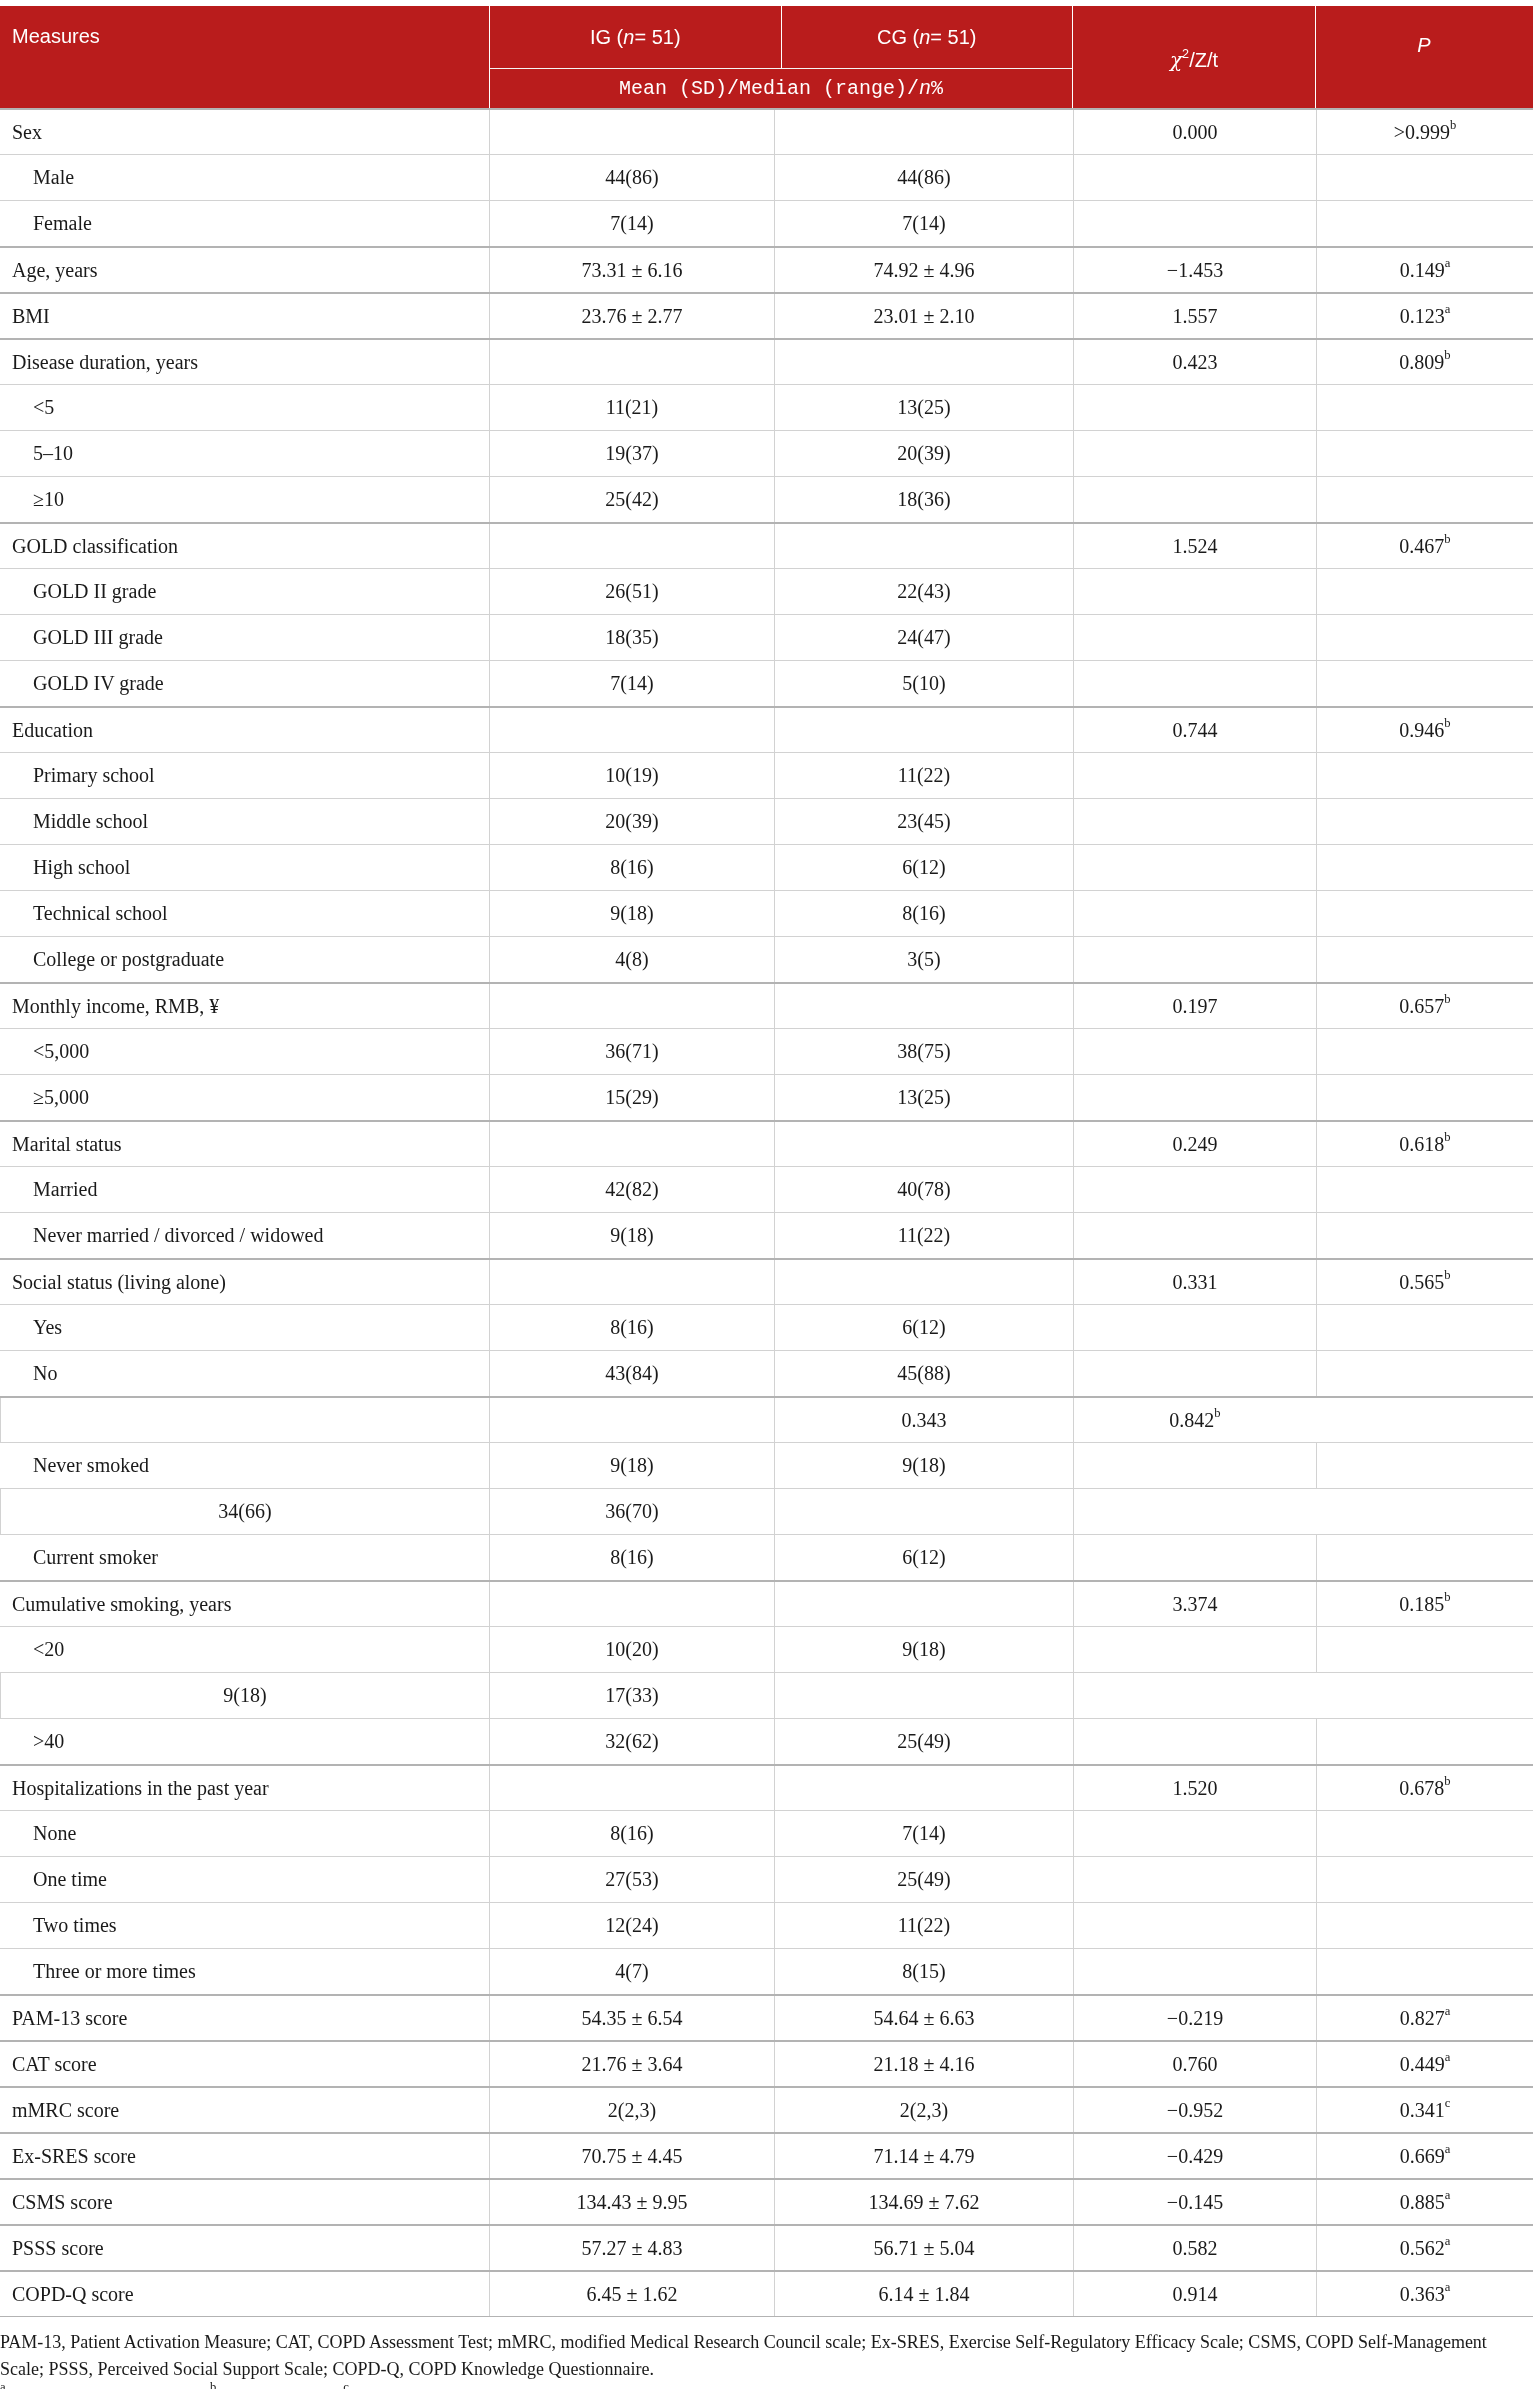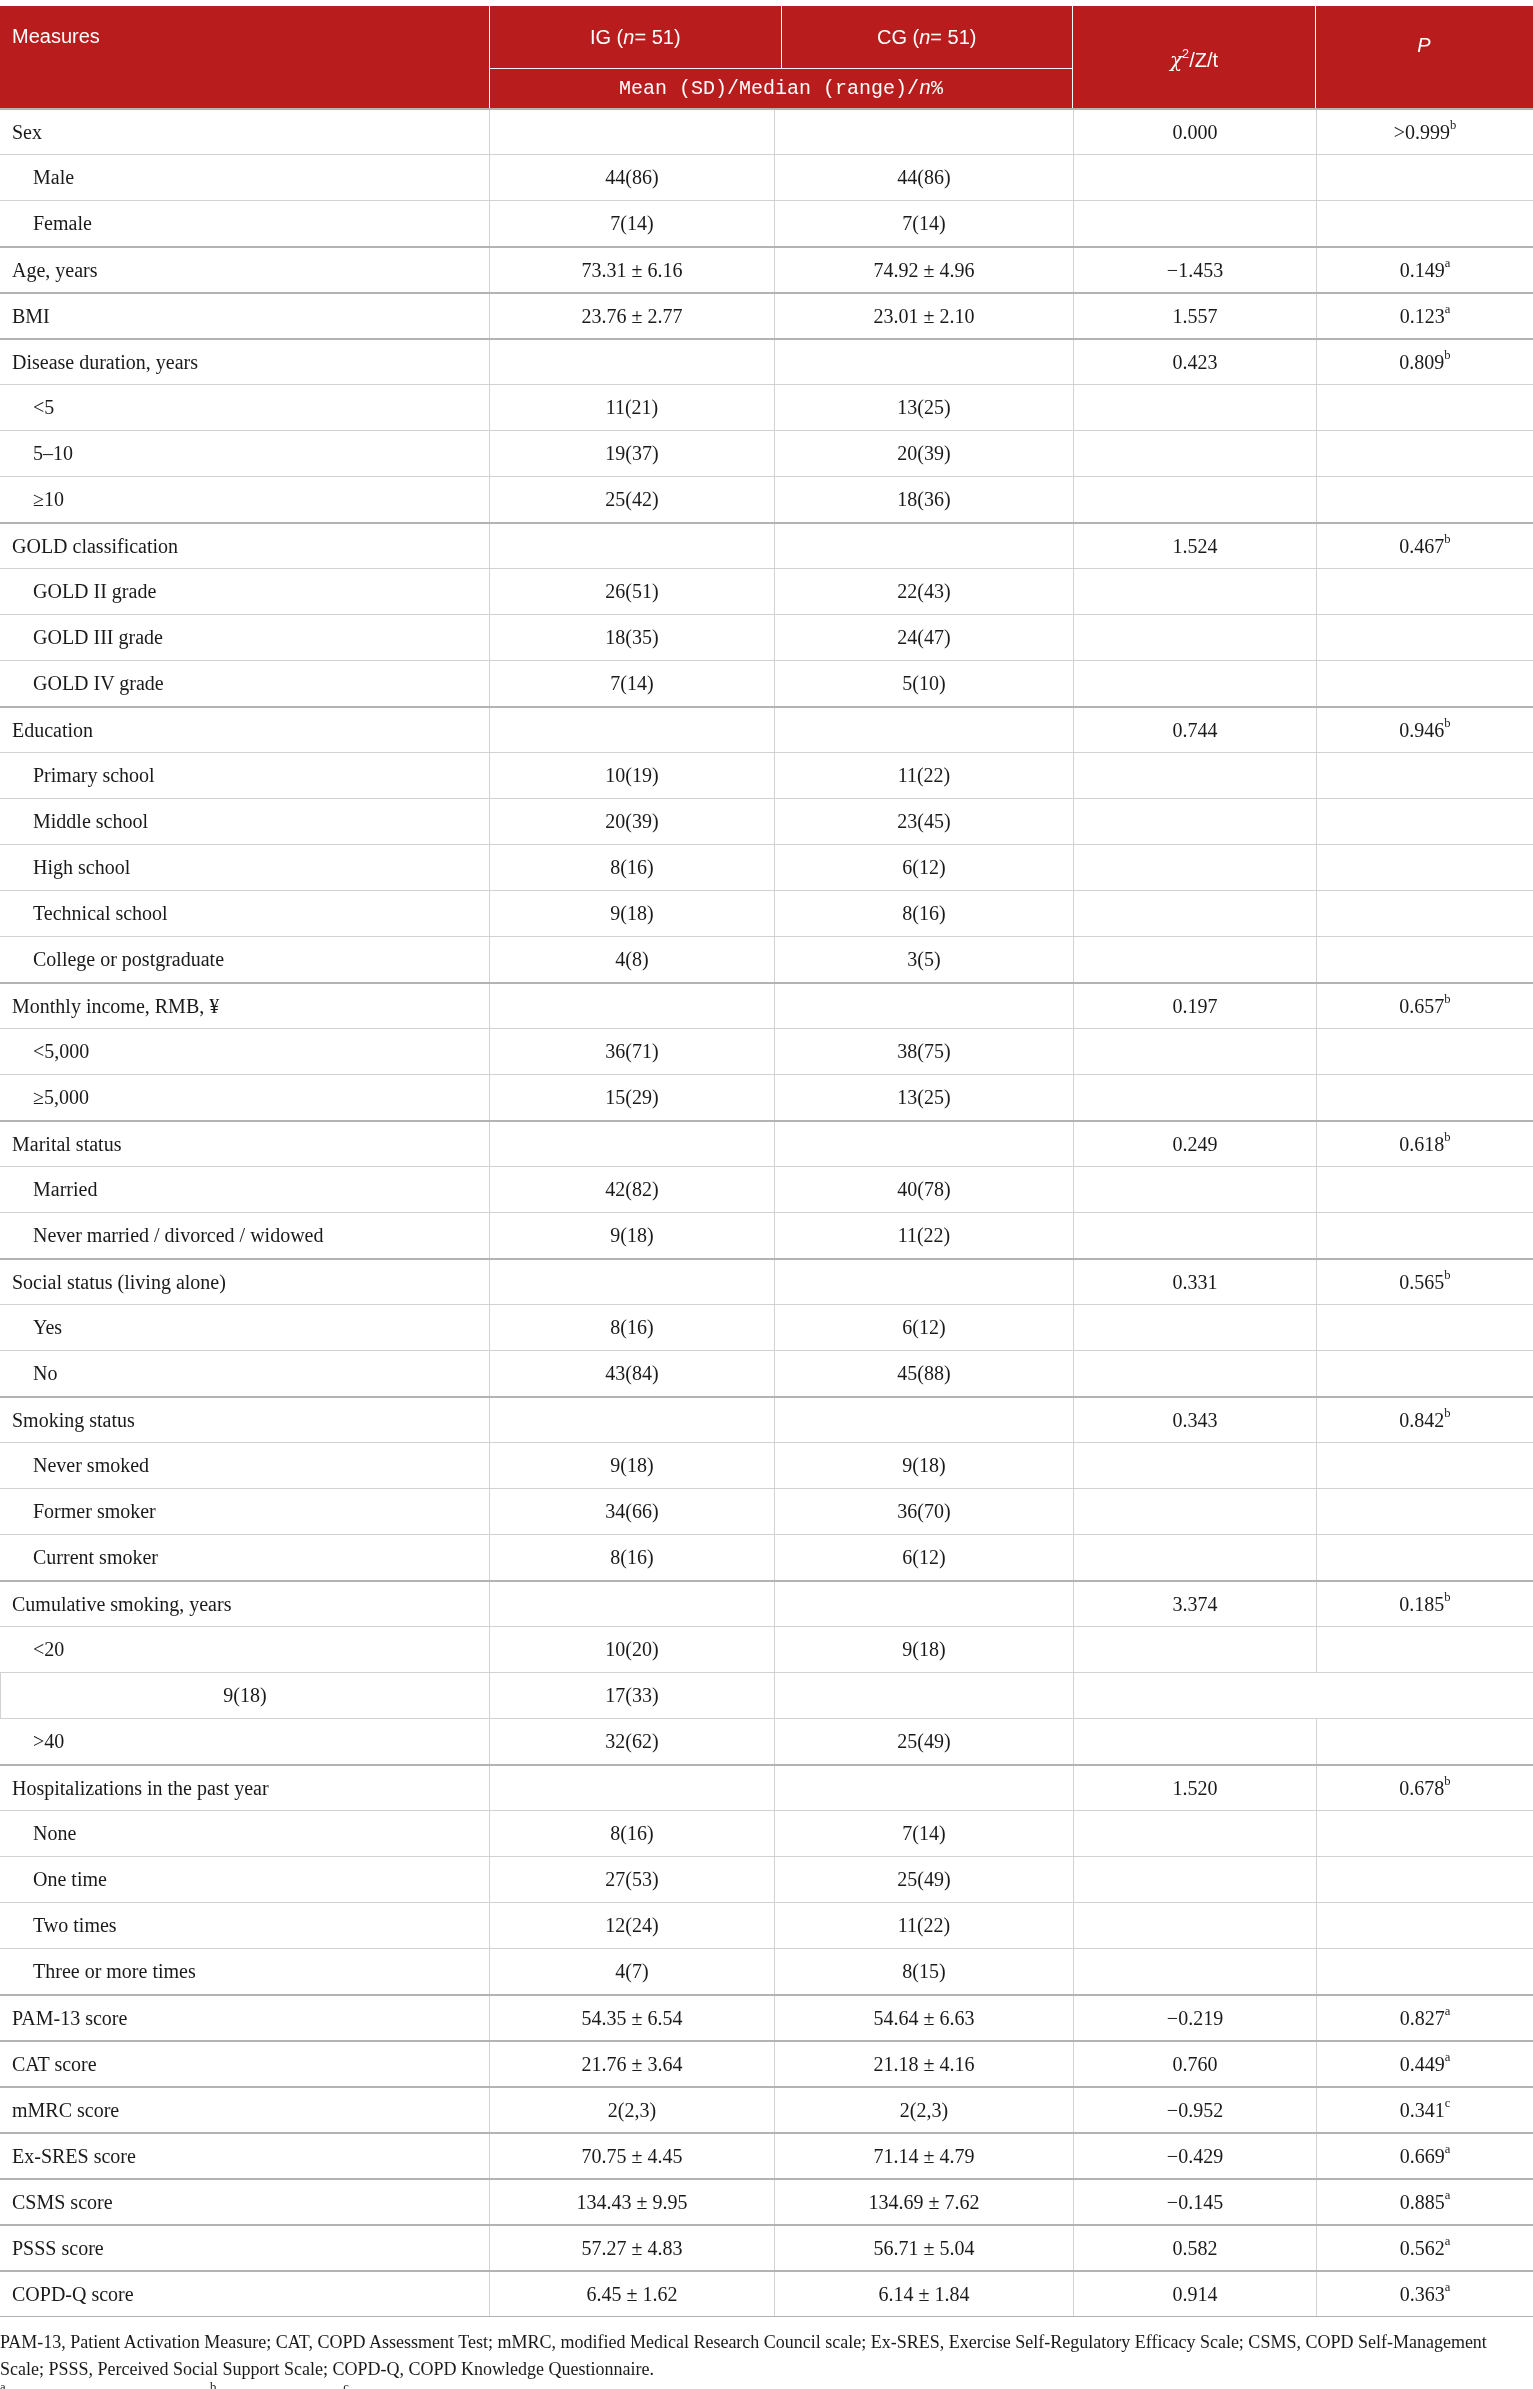--- a/index.html
+++ b/index.html
@@ -353,40 +353,38 @@
       <div class="row sub">
     <div class="c c-label">No</div>
     <div class="c c-ig">43(84)</div>
     <div class="c c-cg">45(88)</div>
     <div class="c c-stat"></div>
     <div class="c c-p">
           <span></span>
         </div>
   </div>
       <div class="row top">
-    <div class="c c-label">Smoking status</div>
     <div class="c c-ig"></div>
     <div class="c c-cg"></div>
     <div class="c c-stat">0.343</div>
     <div class="c c-p">
           <span>0.842</span>
           <sup>b</sup>
         </div>
   </div>
       <div class="row sub">
     <div class="c c-label">Never smoked</div>
     <div class="c c-ig">9(18)</div>
     <div class="c c-cg">9(18)</div>
     <div class="c c-stat"></div>
     <div class="c c-p">
           <span></span>
         </div>
   </div>
       <div class="row sub">
-    <div class="c c-label">Former smoker</div>
     <div class="c c-ig">34(66)</div>
     <div class="c c-cg">36(70)</div>
     <div class="c c-stat"></div>
     <div class="c c-p">
           <span></span>
         </div>
   </div>
       <div class="row sub">
     <div class="c c-label">Current smoker</div>
     <div class="c c-ig">8(16)</div>

